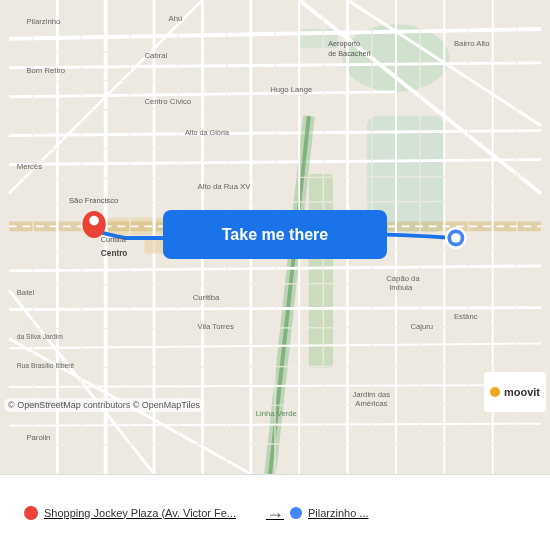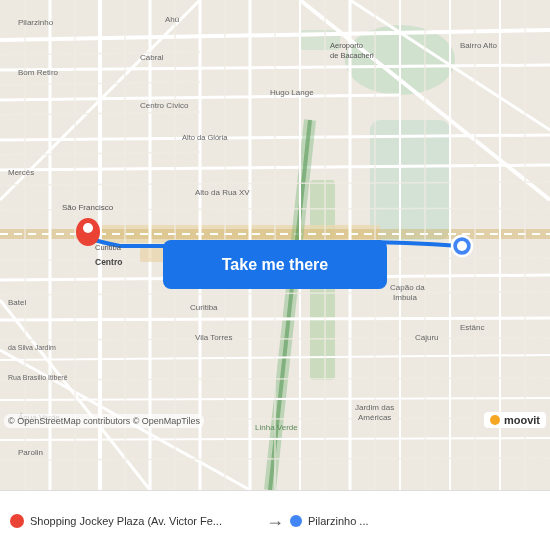--- a/index.html
+++ b/index.html
@@ -10,20 +10,21 @@
       font-family: Arial, sans-serif;
       background: #e8e0d8;
     }
 
     #app {
       width: 550px;
       height: 550px;
       display: flex;
       flex-direction: column;
       position: relative;
+      text-decoration: underline;
     }
 
     #map-container {
       flex: 1;
       position: relative;
       overflow: hidden;
       background: #e8e0d8;
     }
 
     
@@ -37,44 +38,44 @@
     #map-svg {
       position: absolute;
       inset: 0;
       width: 100%;
       height: 100%;
     }
 
     
     #take-me-there-btn {
       position: absolute;
-      top: 240px;
+      top: 210px;
       left: 163px;
       width: 224px;
       height: 49px;
       background: #1a73e8;
       color: white;
       border: none;
       border-radius: 8px;
       font-size: 16px;
       font-weight: bold;
       cursor: pointer;
       z-index: 10;
       display: flex;
       align-items: center;
       justify-content: center;
     }
 
     
     #bottom-bar {
-      height: 60px;
+      height: 76px;
       background: white;
       display: flex;
       align-items: center;
-      padding: 0 10px;
+      padding: 0 24px;
       border-top: 1px solid #ddd;
       flex-shrink: 0;
     }
 
     .bottom-from, .bottom-to {
       display: flex;
       align-items: center;
       gap: 6px;
       flex: 1;
     }
@@ -121,21 +122,21 @@
       padding: 2px 4px;
       border-radius: 6px;
     }
 
     .moovit-logo {
       position: absolute;
       bottom: 62px;
       right: 4px;
       background: white;
       border-radius: 4px;
-      padding: 2px 6px;
+      padding: 14px 6px;
       display: flex;
       align-items: center;
       gap: 4px;
       font-size: 11px;
       font-weight: bold;
     }
 
     .moovit-dot {
       width: 10px;
       height: 10px;

